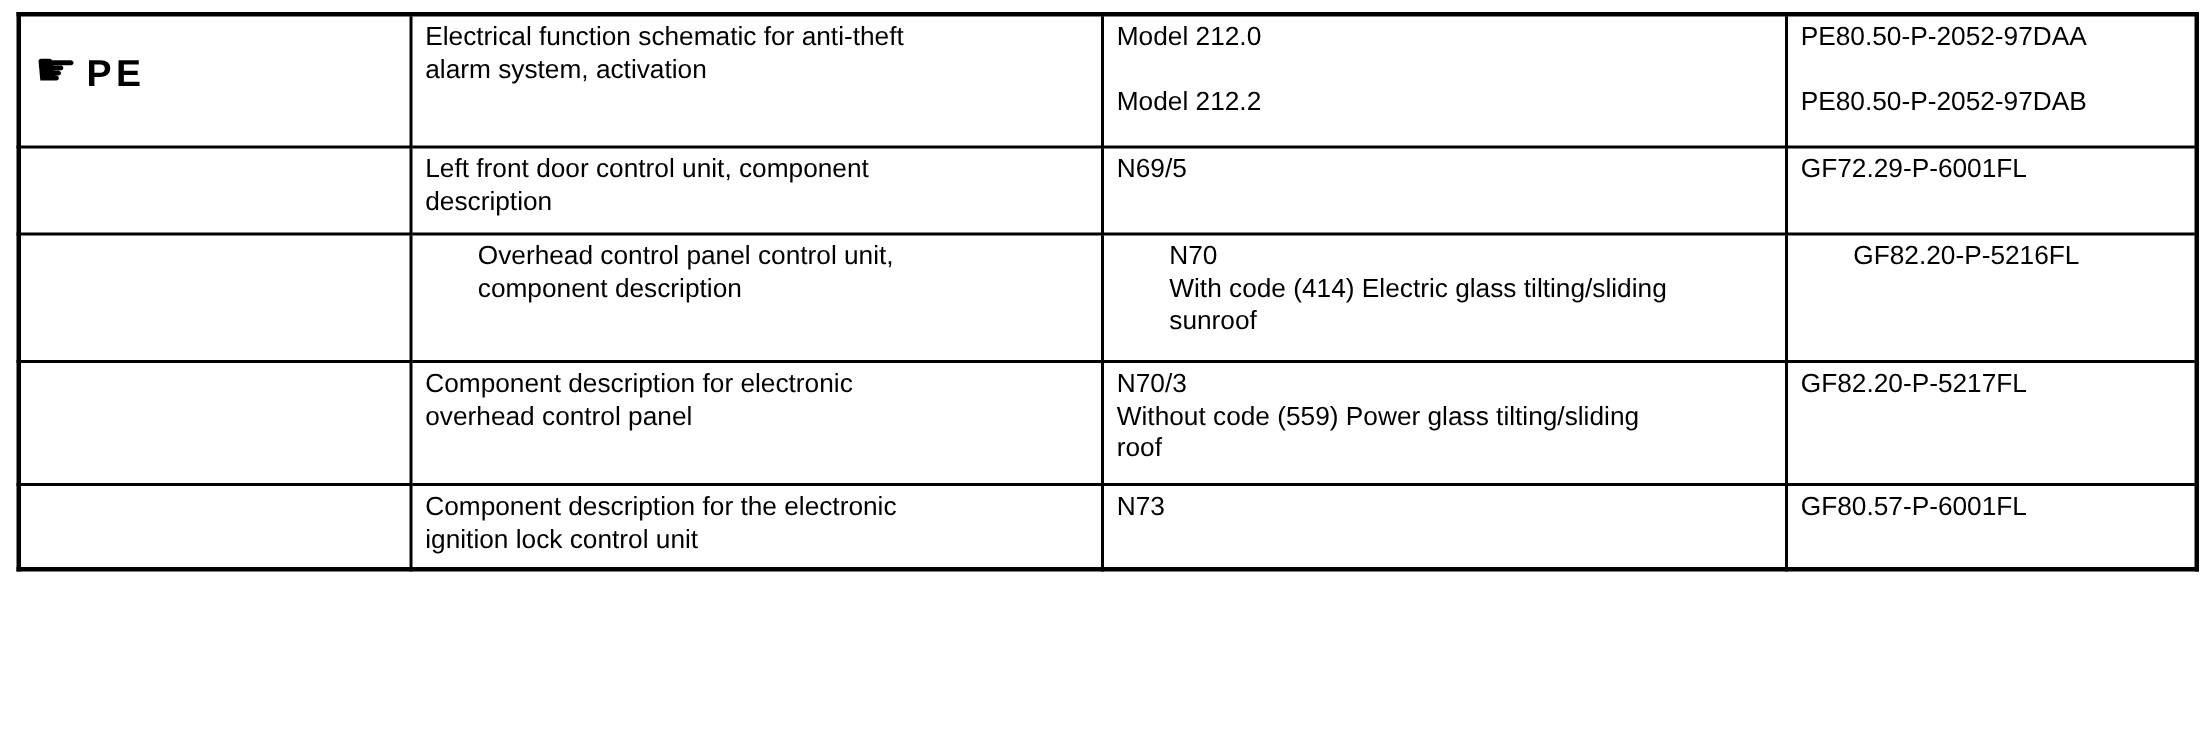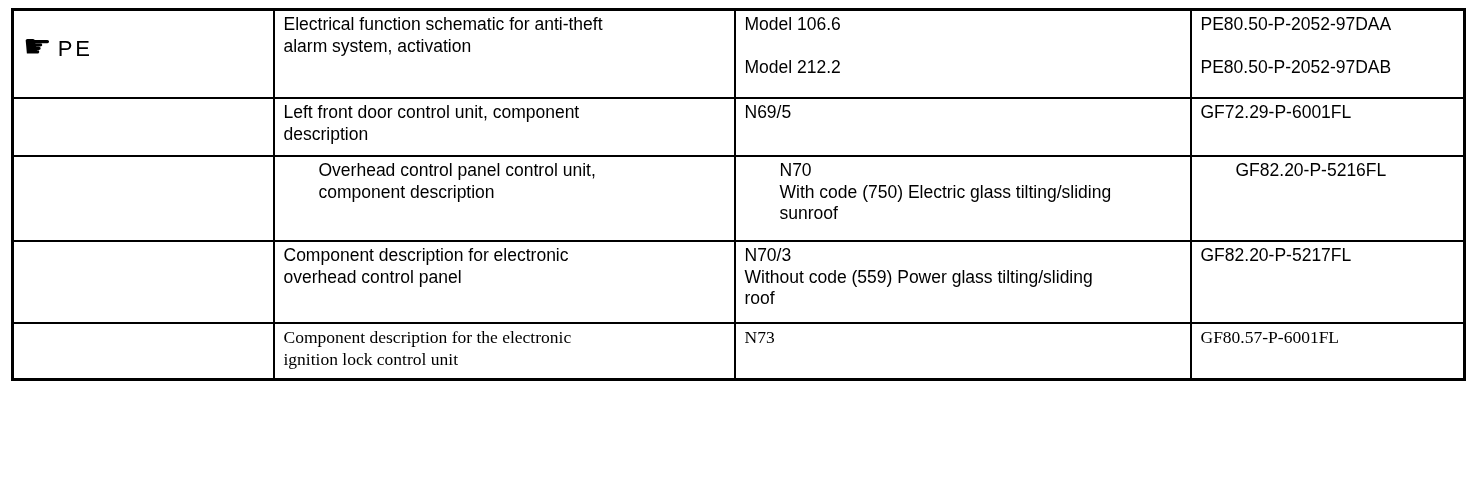--- a/index.html
+++ b/index.html
@@ -38,38 +38,38 @@
   col.c2 { width: 461px; }
   col.c3 { width: 456px; }
   col.c4 { width: 274px; }
 
   tr.r1 td { height: 80px; }
   tr.r2 td { height: 52px; }
   tr.r3 td { height: 50px; }
   tr.r4 td { height: 49px; }
   tr.r5 td { height: 77px; padding-left: 44px; }
   tr.r6 td { height: 74px; }
-  tr.r7 td { height: 48px; font-family: Liberation Serif, serif; }
+  tr.r7 td { height: 48px; }
 
   .pe-head {
     display: flex;
     align-items: center;
     gap: 6px;
     white-space: nowrap;
   }
   .manicule {
     font-family: "DejaVu Sans", sans-serif;
     font-size: 32px;
     line-height: 26px;
     position: relative;
     top: -3px;
   }
   .pe-label {
-    font-weight: normal;
-    font-size: 22px;
+    font-weight: bold;
+    font-size: 25px;
     line-height: 26px;
     letter-spacing: 3px;
   }
 </style>
 </head>
 <body>
 
 <div class="page">
   <table class="doc-table">
     <colgroup>
@@ -81,40 +81,40 @@
     <tbody>
       <tr class="r1">
         <td>
           <div class="pe-head">
             <span class="manicule">☛</span>
             <span class="pe-label">PE</span>
           </div>
         </td>
         <td>Electrical function schematic for anti-theft
 alarm system, activation</td>
-        <td>Model 106.6
+        <td>Model 212.0
 
 Model 212.2</td>
         <td>PE80.50-P-2052-97DAA
 
 PE80.50-P-2052-97DAB</td>
       </tr>
       <tr class="r3">
         <td></td>
         <td>Left front door control unit, component
 description</td>
         <td>N69/5</td>
         <td>GF72.29-P-6001FL</td>
       </tr>
       <tr class="r5">
         <td></td>
         <td>Overhead control panel control unit,
 component description</td>
         <td>N70
-With code (750) Electric glass tilting/sliding
+With code (414) Electric glass tilting/sliding
 sunroof</td>
         <td>GF82.20-P-5216FL</td>
       </tr>
       <tr class="r6">
         <td></td>
         <td>Component description for electronic
 overhead control panel</td>
         <td>N70/3
 Without code (559) Power glass tilting/sliding
 roof</td>

